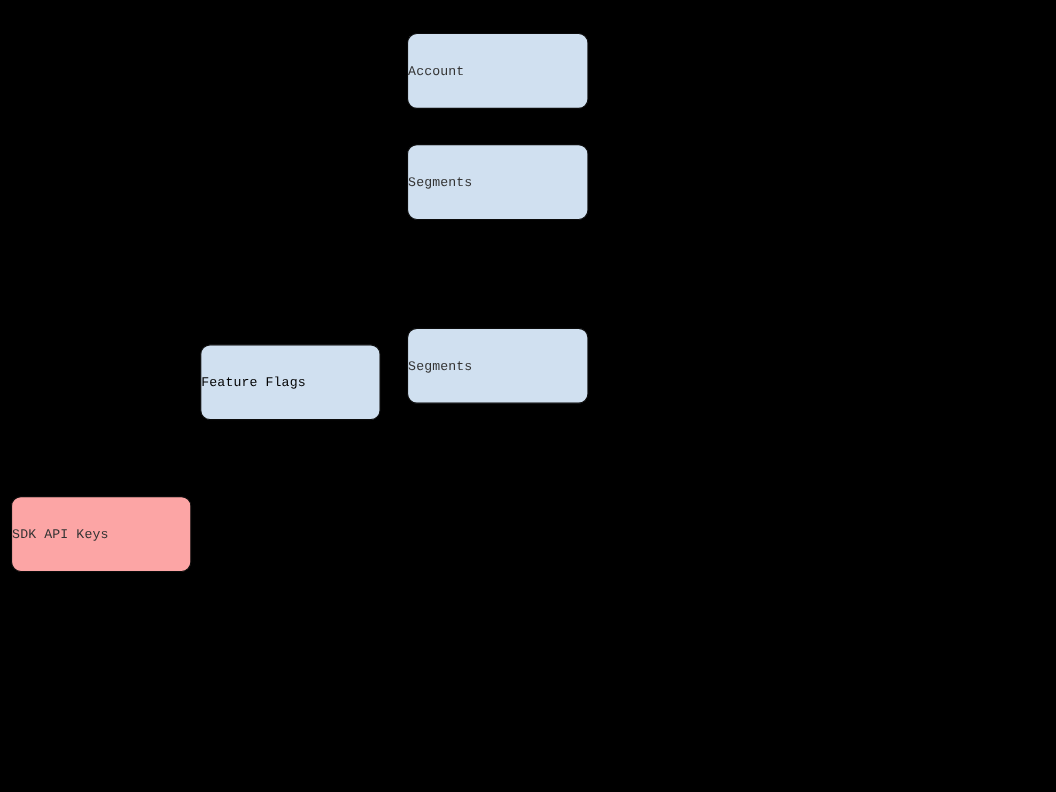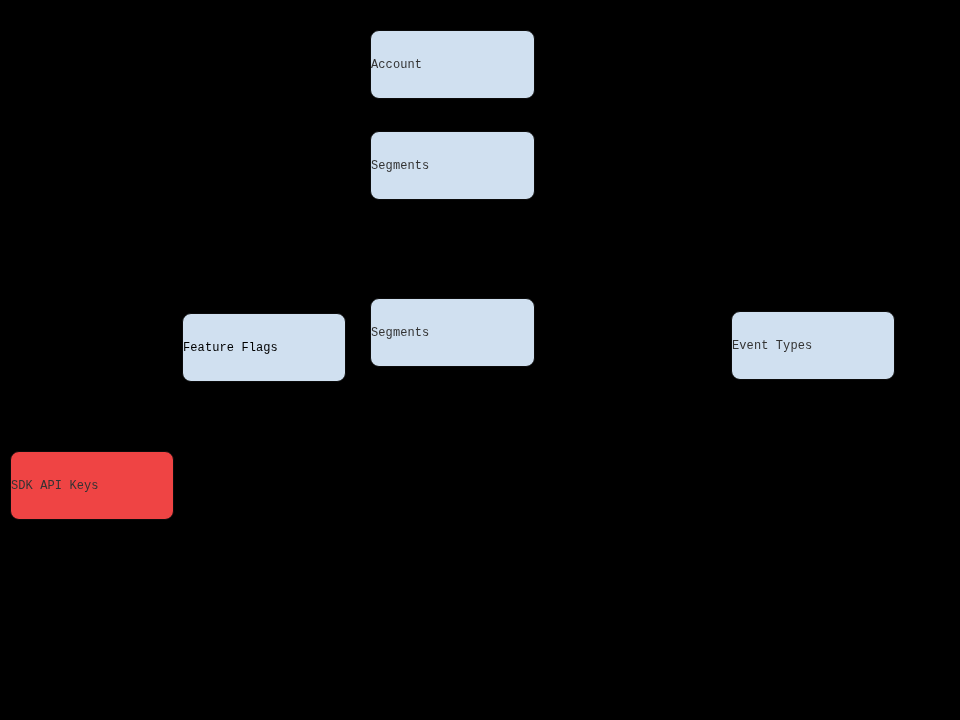--- a/index.html
+++ b/index.html
@@ -53,19 +53,16 @@
     </div>
     <div class="node" style="left: 370px; top: 131px; width: 165px; height: 69px; background: rgb(208, 224, 240); border-color: rgb(11, 11, 11); color: rgb(51, 51, 51);">
       <span class="node-label">Segments</span>
     </div>
     <div class="node" style="left: 182px; top: 313px; width: 164px; height: 69px; background: rgb(208, 224, 240); border-color: rgb(11, 11, 11); color: #000000;">
       <span class="node-label">Feature Flags</span>
     </div>
     <div class="node" style="left: 370px; top: 298px; width: 165px; height: 69px; background: rgb(208, 224, 240); border-color: rgb(11, 11, 11); color: rgb(51, 51, 51);">
       <span class="node-label">Segments</span>
     </div>
-    <div class="node" style="left: 731px; top: 311px; width: 164px; height: 69px; background: rgb(208, 224, 240); border-color: rgb(11, 11, 11); color: rgb(51, 51, 51);">
-      <span class="node-label">Event Types</span>
-    </div>
-    <div class="node" style="left: 10px; top: 451px; width: 164px; height: 69px; background: #ef4444; border-color: rgb(11, 11, 11); color: rgb(51, 51, 51);">
+    <div class="node" style="left: 10px; top: 451px; width: 164px; height: 69px; background: #fca5a5; border-color: rgb(11, 11, 11); color: rgb(51, 51, 51);">
       <span class="node-label">SDK API Keys</span>
     </div>
   </div>
 
 </body></html>

